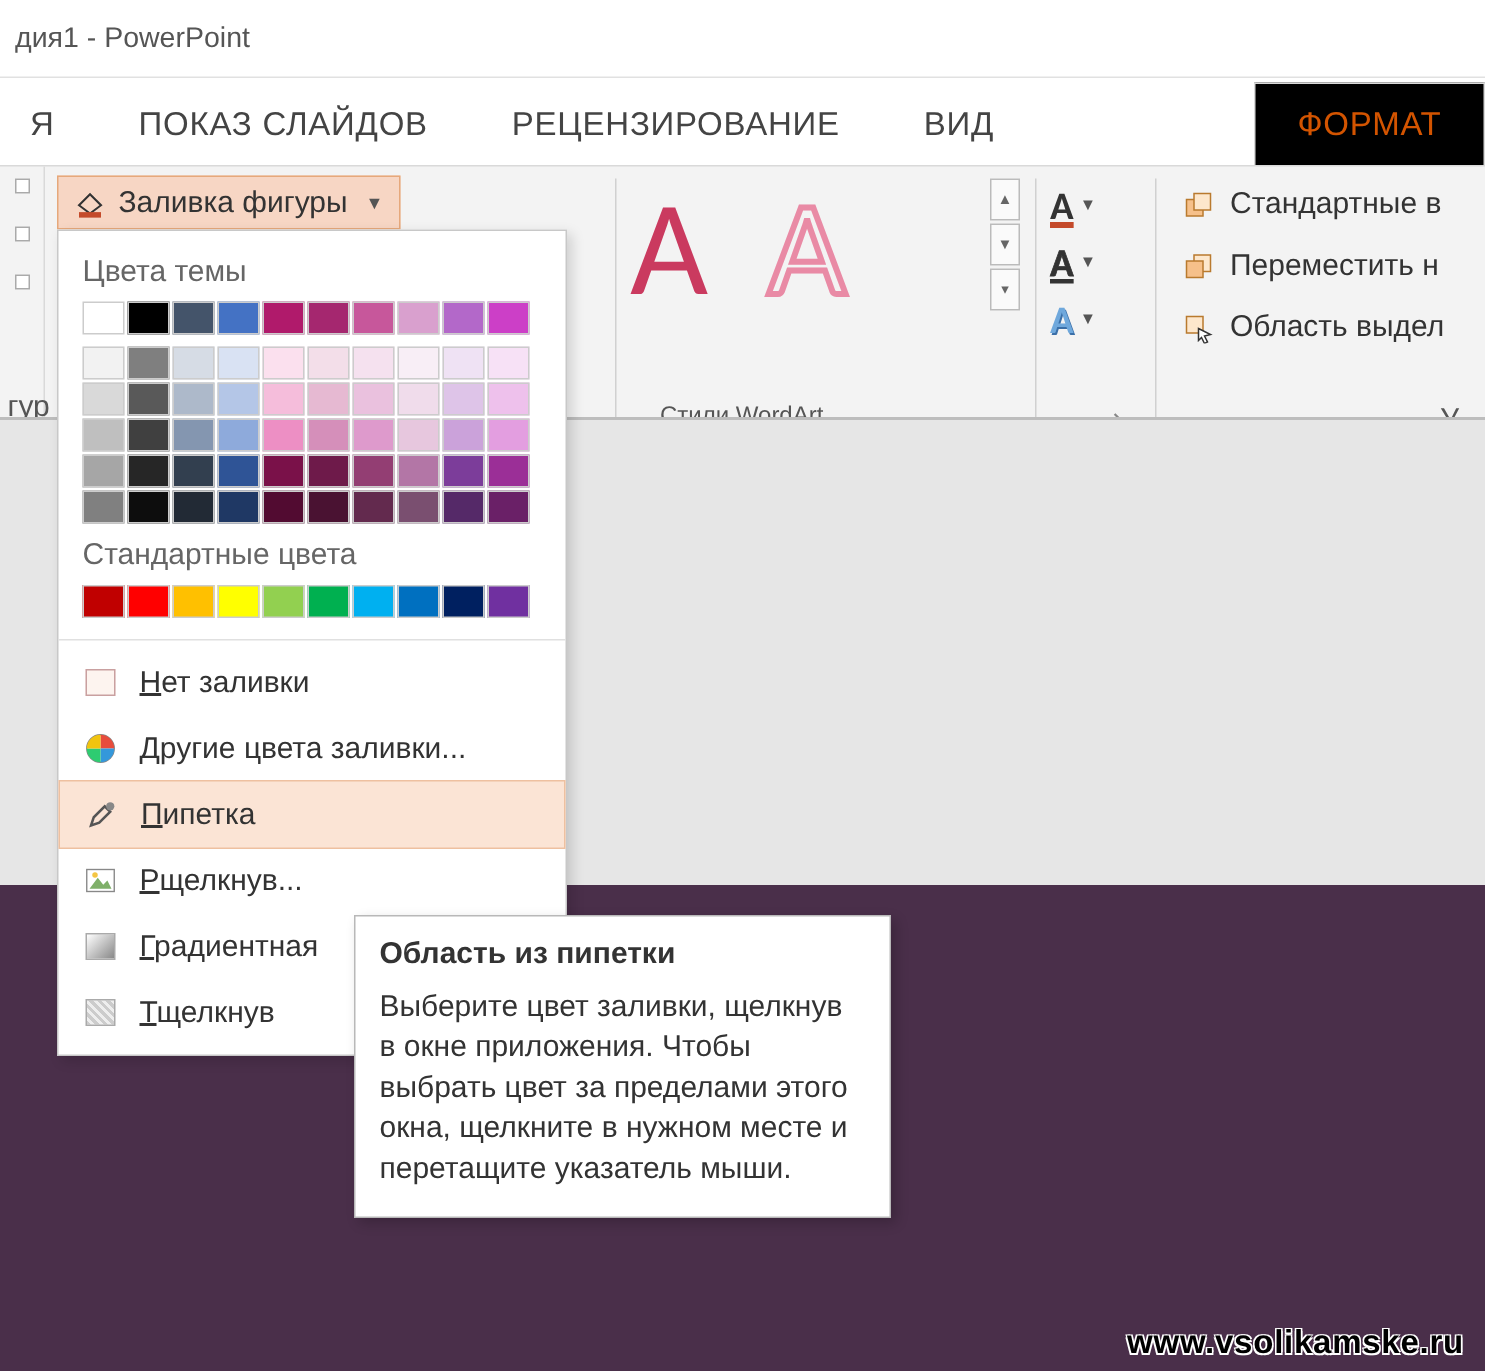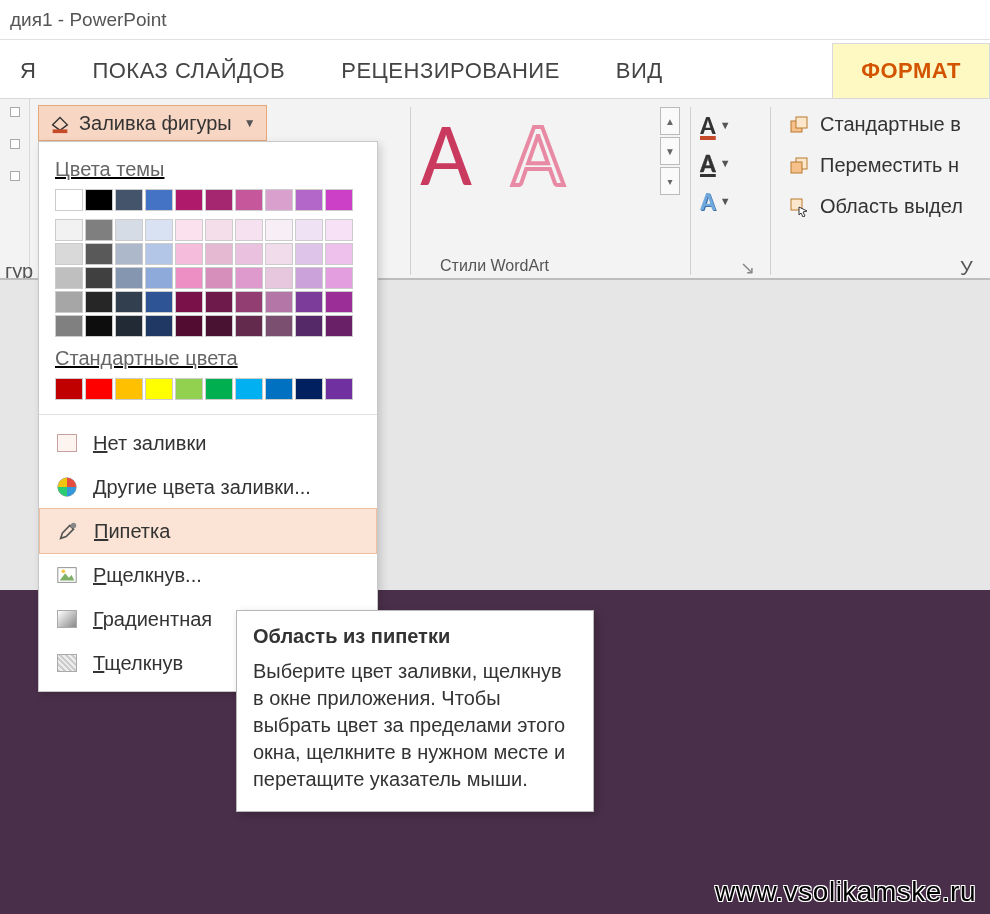--- a/index.html
+++ b/index.html
@@ -1,23 +1,23 @@
 <!DOCTYPE html>
 <html><head>
 <meta charset="utf-8">
 <style>
   * { box-sizing: border-box; font-family: "Segoe UI", Tahoma, sans-serif; }
   html,body { margin:0; padding:0; width:990px; height:914px; background:#fff; overflow:hidden; }
 
-  .title-bar { height:40px; background:#fff; border-bottom:1px solid #e1e1e1; display:flex; align-items:center; padding:0 10px; font-size:19px; color:#555; position:relative; }
+  .title-bar { height:52px; background:#fff; border-bottom:1px solid #e1e1e1; display:flex; align-items:center; padding:0 10px; font-size:19px; color:#555; position:relative; }
   .title-bar .contextual { position:absolute; right:40px; top:0; bottom:0; display:flex; align-items:center; background:#fce4d6; color:#c84a1b; padding:0 22px; font-size:17px; letter-spacing:0.5px; border-bottom:3px solid #dc6b2f; }
 
   .tabs { height:58px; background:#fff; display:flex; align-items:flex-end; padding:0 0 0 20px; }
   .tab { font-size:22px; color:#444; padding:14px 28px 14px 28px; cursor:pointer; letter-spacing:0.5px; }
-  .tab.active { color:#d35400; background:#fef9c3; border:1px solid #d9d9d9; border-bottom:none;font-weight:bold; }
+  .tab.active { color:#d35400; background:#000000; border:1px solid #d9d9d9; border-bottom:none; }
   .tabs-spacer { flex:1; }
 
   .ribbon { background:#f3f3f3; border-top:1px solid #d9d9d9; border-bottom:1px solid #d0d0d0; display:flex; height:186px; position:relative; }
   .ribbon-left { width:30px; border-right:1px solid #d9d9d9; display:flex; flex-direction:column; align-items:center; justify-content:flex-start; padding-top:8px; gap:22px;}
   .ribbon-left .stub { width:10px;height:10px;border:1px solid #aaa;background:#fff; }
   .shape-fill-btn { position:absolute; left:38px; top:6px; height:36px; background:#f7d6c4; border:1px solid #e6a87b; display:flex; align-items:center; padding:0 10px; font-size:20px; color:#333; gap:8px;}
   .shape-fill-btn .bucket-icon { width:22px;height:22px; position:relative; }
   .shape-fill-btn .bucket-icon svg { width:22px;height:22px; }
   .shape-fill-btn .caret { font-size:12px; color:#555; margin-left:4px;}
 
@@ -41,42 +41,42 @@
   .tfx.outline .A { color:#333; text-decoration:underline; text-decoration-color:#333; text-decoration-thickness:3px; text-underline-offset:2px; -webkit-text-stroke:0.5px #333;}
   .tfx.effects .A { color:#6fa8dc; text-shadow:1px 1px 0 #3a6fa8;}
 
   .arrange-col { position:absolute; left:782px; top:10px; display:flex; flex-direction:column; gap:10px; font-size:20px; color:#333;}
   .arrange-item { display:flex; align-items:center; gap:10px; padding:4px 6px; cursor:pointer;}
   .arrange-item .ic { width:22px;height:22px; display:flex;align-items:center;justify-content:center;}
   .arrange-caption { position:absolute; left:960px; top:158px; font-size:20px; color:#555;}
 
   
   .fill-dropdown { position:absolute; left:38px; top:42px; width:340px; background:#fff; border:1px solid #c8c8c8; box-shadow:3px 3px 8px rgba(0,0,0,0.15); padding:10px 0 0 0; z-index:20;}
-  .dd-section { padding:6px 16px 6px 16px;text-decoration:underline; }
+  .dd-section { padding:6px 16px 6px 16px; }
   .dd-label { font-size:20px; color:#666; margin-bottom:8px;}
   .theme-row, .std-row { display:flex; gap:2px; margin-bottom:2px;}
   .sw { width:28px; height:22px; border:1px solid #ccc; cursor:pointer;}
   .theme-grid .sw { height:22px;}
   .theme-grid { margin-bottom:8px;}
   .dd-hr { height:1px; background:#e0e0e0; margin:6px 0;}
   .dd-item { display:flex; align-items:center; gap:14px; padding:10px 16px; font-size:20px; color:#333; cursor:pointer;}
   .dd-item .ic { width:24px;height:24px; display:flex;align-items:center;justify-content:center; font-size:18px;}
   .dd-item.highlight { background:#fbe4d5; border:1px solid #eec0a0; margin:-1px 0;}
   .dd-item .u { text-decoration:underline; }
   .dd-item .arrow { margin-left:auto; font-size:14px; color:#666;}
 
   
   .tooltip { position:absolute; left:236px; top:610px; width:358px; background:#fff; border:1px solid #b8b8b8; box-shadow:3px 3px 8px rgba(0,0,0,0.2); padding:14px 16px 18px 16px; font-size:20px; color:#333; z-index:30;}
   .tooltip .tt-title { font-weight:600; margin-bottom:10px;}
   .tooltip .tt-body { line-height:1.35;}
 
   
   .canvas-area { position:absolute; left:0; top:280px; right:0; bottom:0; background:#e6e6e6;}
   .canvas-area .slide-dark { position:absolute; left:0; right:0; top:310px; height:324px; background:#4a2f4a;}
-  .watermark { position:absolute; right:14px; bottom:6px; font-size:28px; color:#000; text-shadow:1px 1px 0 #fff, -1px -1px 0 #fff, 1px -1px 0 #fff, -1px 1px 0 #fff; font-family:"Times New Roman",serif; letter-spacing:0.5px;}
+  .watermark { position:absolute; right:14px; bottom:6px; font-size:22px; color:#000; text-shadow:1px 1px 0 #fff, -1px -1px 0 #fff, 1px -1px 0 #fff, -1px 1px 0 #fff; font-family:"Times New Roman",serif; letter-spacing:0.5px;font-weight:bold;}
   .stub-row { position:absolute; left:5px; top:260px; font-size:20px; color:#555; }
   .ribbon-hr { position:absolute; left:0; right:0; top:278px; height:2px; background:#bdbdbd; }
   .panel-bg { position:absolute; left:0; right:0; top:280px; height:44px; background:#efefef; border-bottom:1px solid #c7c7c7;}
   .panel-bg2 { position:absolute; left:0; right:0; top:324px; height:230px; background:#e6e6e6;}
 </style>
 </head>
 <body>
 
 <div class="title-bar">
   <span>дия1 - PowerPoint</span>

